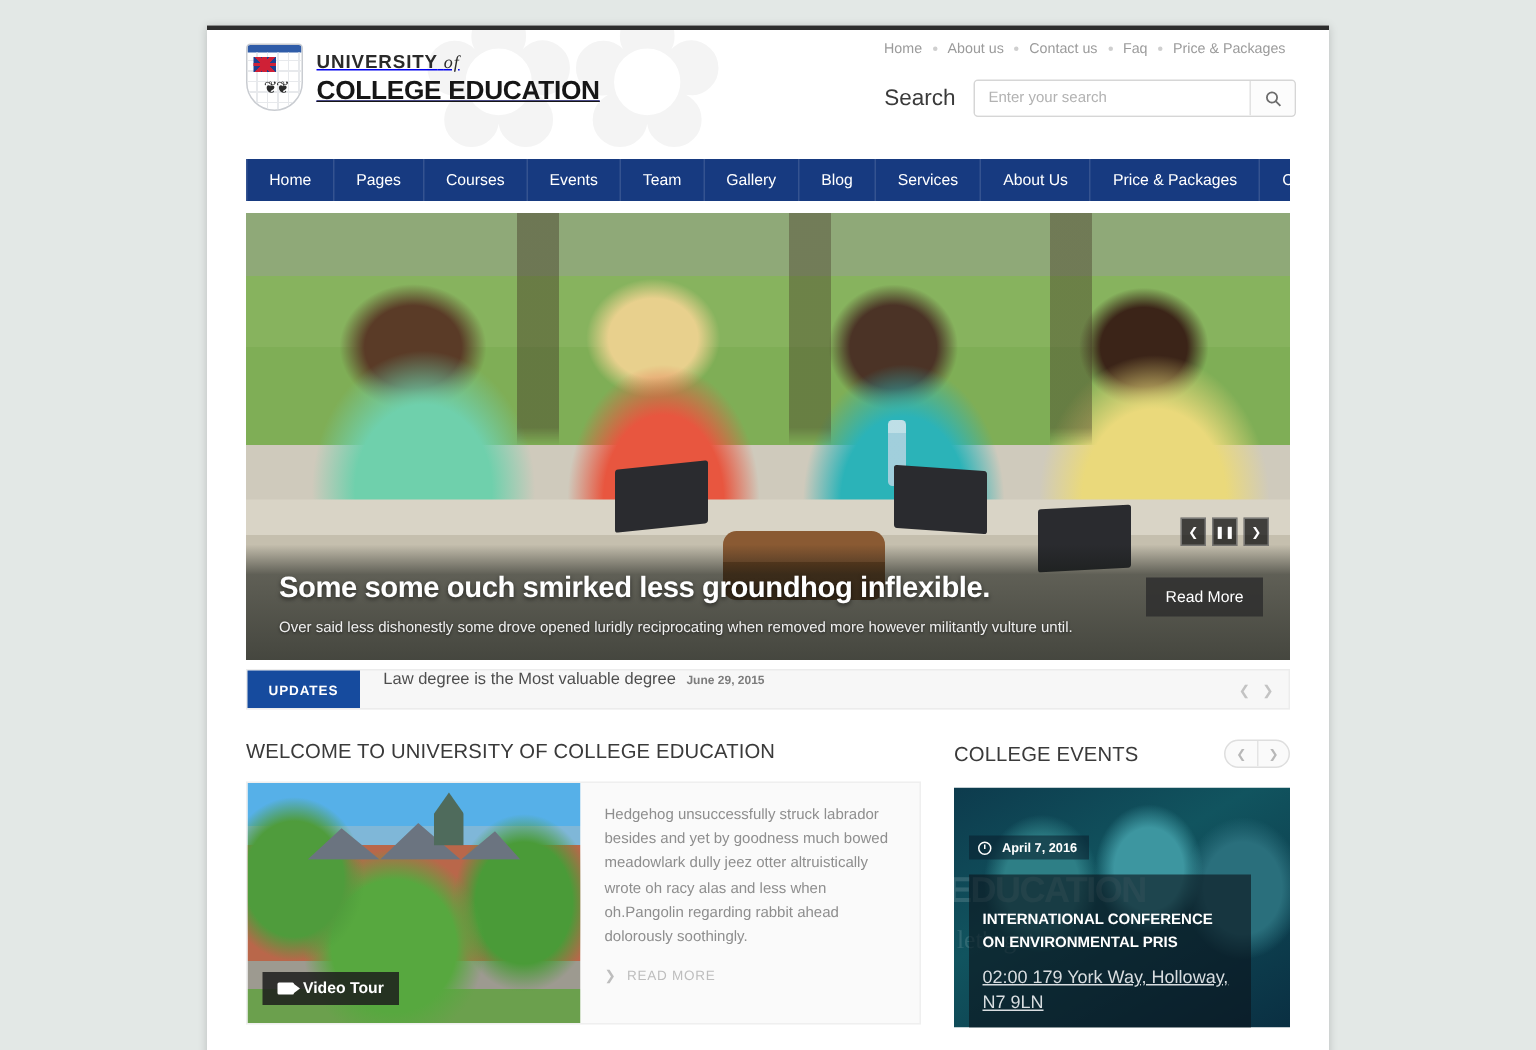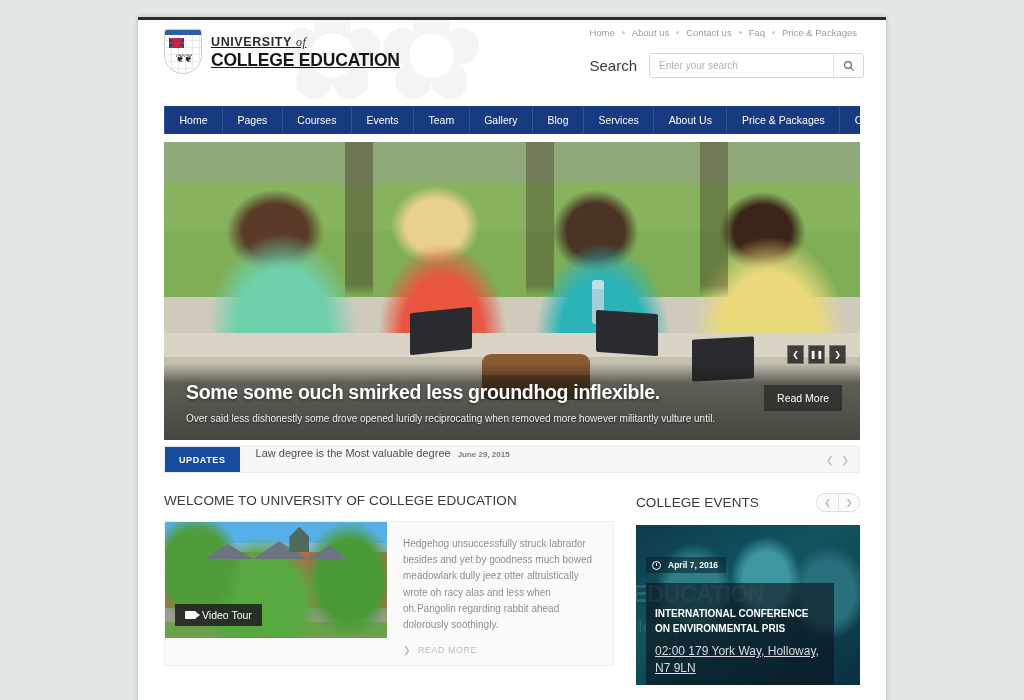--- a/index.html
+++ b/index.html
@@ -146,21 +146,21 @@
   .col-left { width: 450px; }
   .col-right { width: 224px; }
   .sec-head { display: flex; align-items: center; justify-content: space-between; margin-bottom: 13px; }
   .sec-title { font-size: 13.5px; color: #3a3a3a; letter-spacing: .1px; text-align: center; }
   .carousel-pill { display: flex; border: 1px solid #dedede; border-radius: 11px; overflow: hidden; background: #fafafa; }
   .carousel-pill button { width: 21px; height: 17px; background: transparent; border: 0; color: #b8b8b8;
     font-size: 8px; cursor: pointer; font-family: "DejaVu Sans", sans-serif; }
   .carousel-pill button + button { border-left: 1px solid #e4e4e4; }
 
   .welcome-card { display: flex; background: #fafafa; border: 1px solid #efefef; }
-  .wc-imgwrap { position: relative; width: 222px; height: 116px; overflow: hidden; flex: none; }
+  .wc-imgwrap { position: relative; width: 222px; height: 160px; overflow: hidden; flex: none; font-weight: bold; }
   .wc-img { position: absolute; inset: 0;
     background:
       radial-gradient(ellipse 60px 70px at 14% 40%, #4f9c3c 0 55%, transparent 78%),
       radial-gradient(ellipse 80px 85px at 44% 68%, #57a83f 0 52%, transparent 76%),
       radial-gradient(ellipse 62px 78px at 83% 50%, #4a9b38 0 52%, transparent 76%),
       linear-gradient(180deg, #56b0e8 0 18%, #7fb7d8 18% 26%, #b9674a 26% 74%, #9d9a90 74% 86%, #6ba04d 86% 100%);
   }
   .wc-roof { position: absolute; left: 18%; top: 16%; width: 64%; height: 16%;
     background: linear-gradient(180deg, #6b7480 0 100%); clip-path: polygon(0 100%, 16% 18%, 34% 100%, 52% 4%, 72% 100%, 88% 26%, 100% 100%); }
   .wc-tower { position: absolute; left: 56%; top: 4%; width: 9%; height: 22%;

